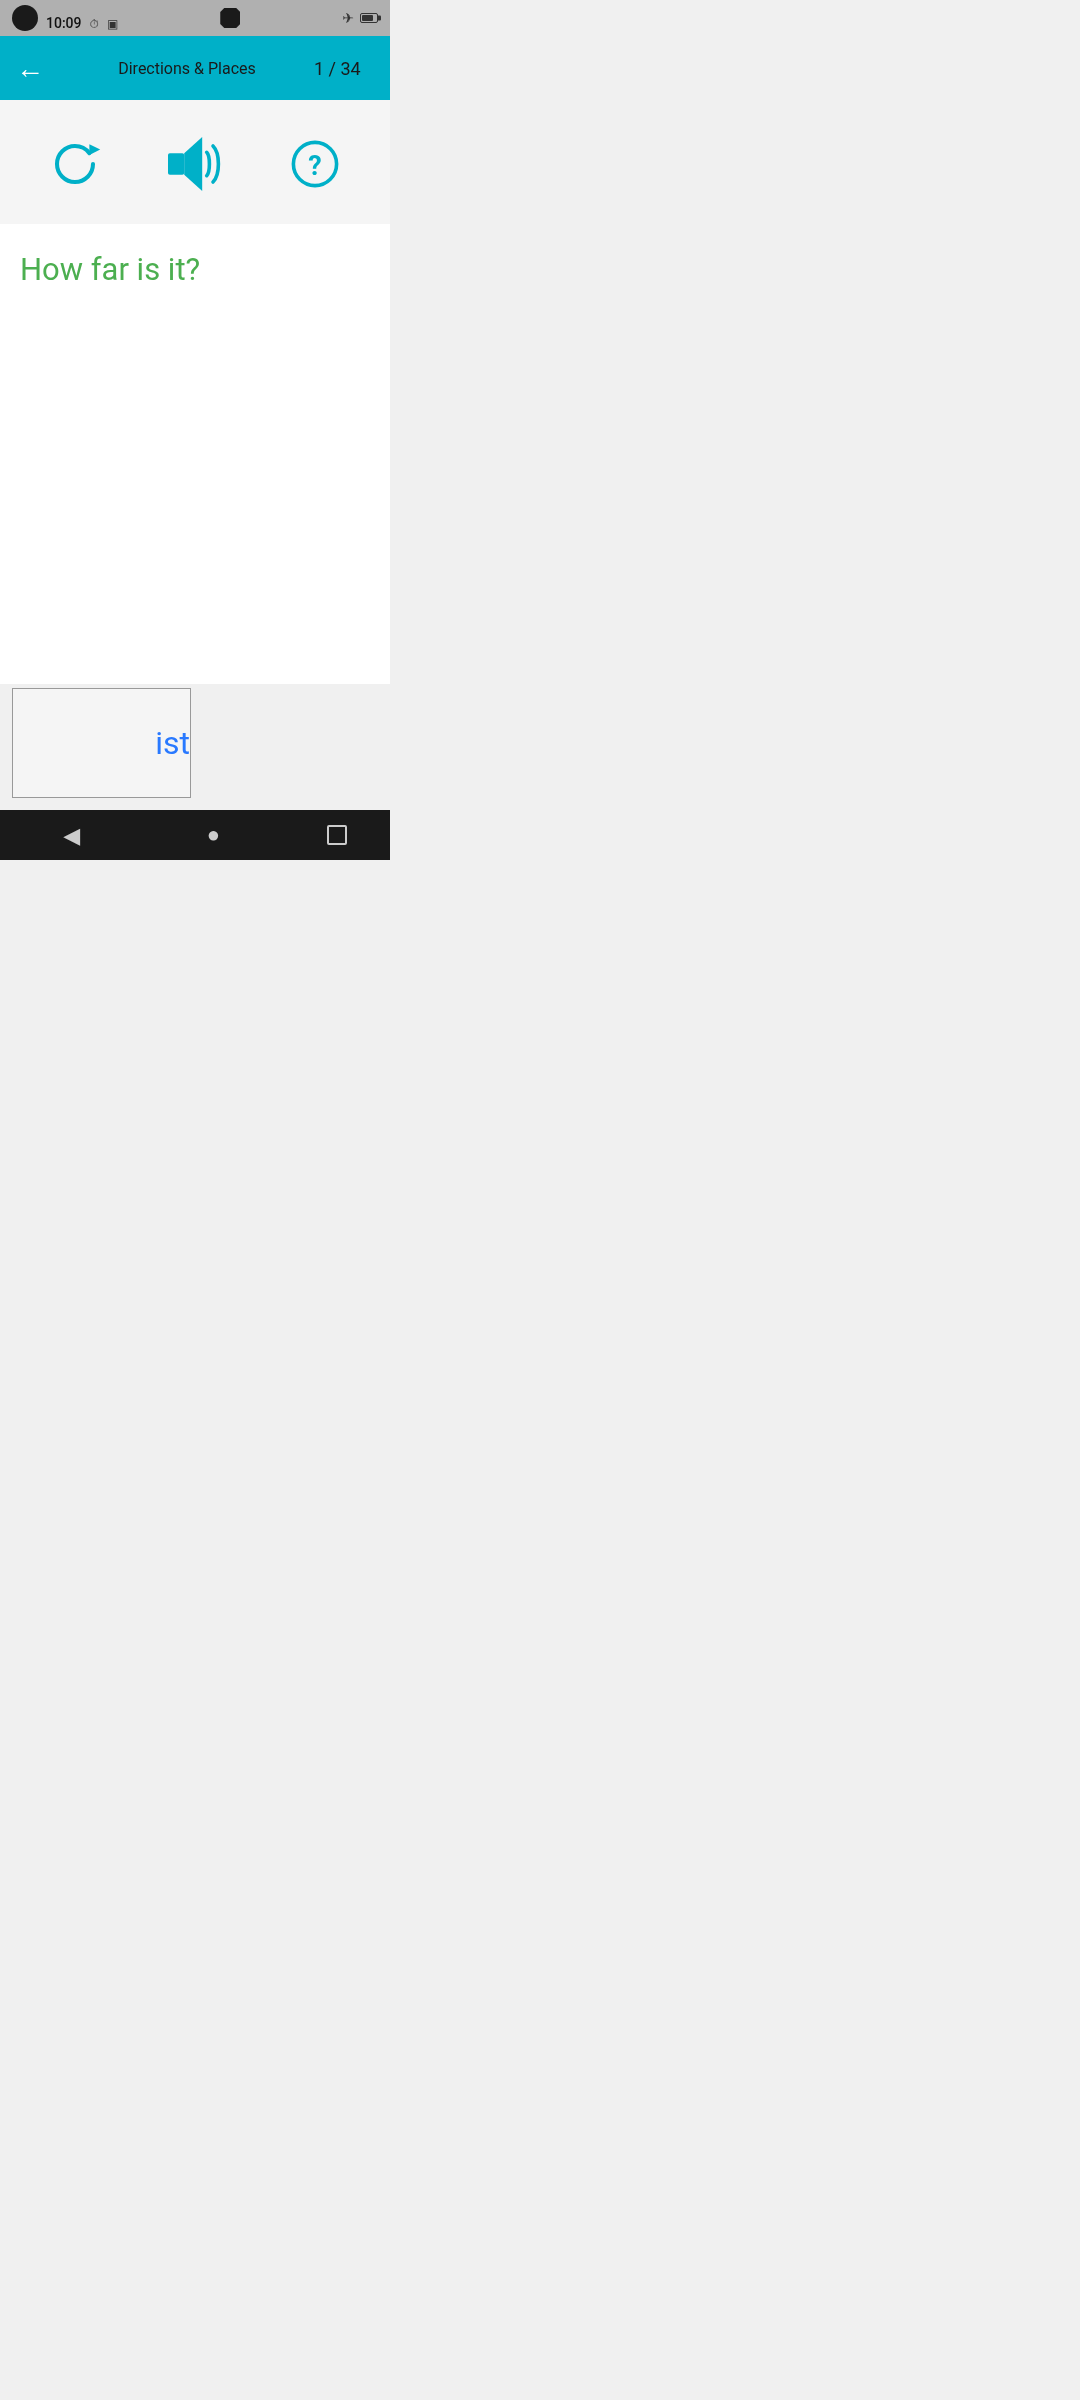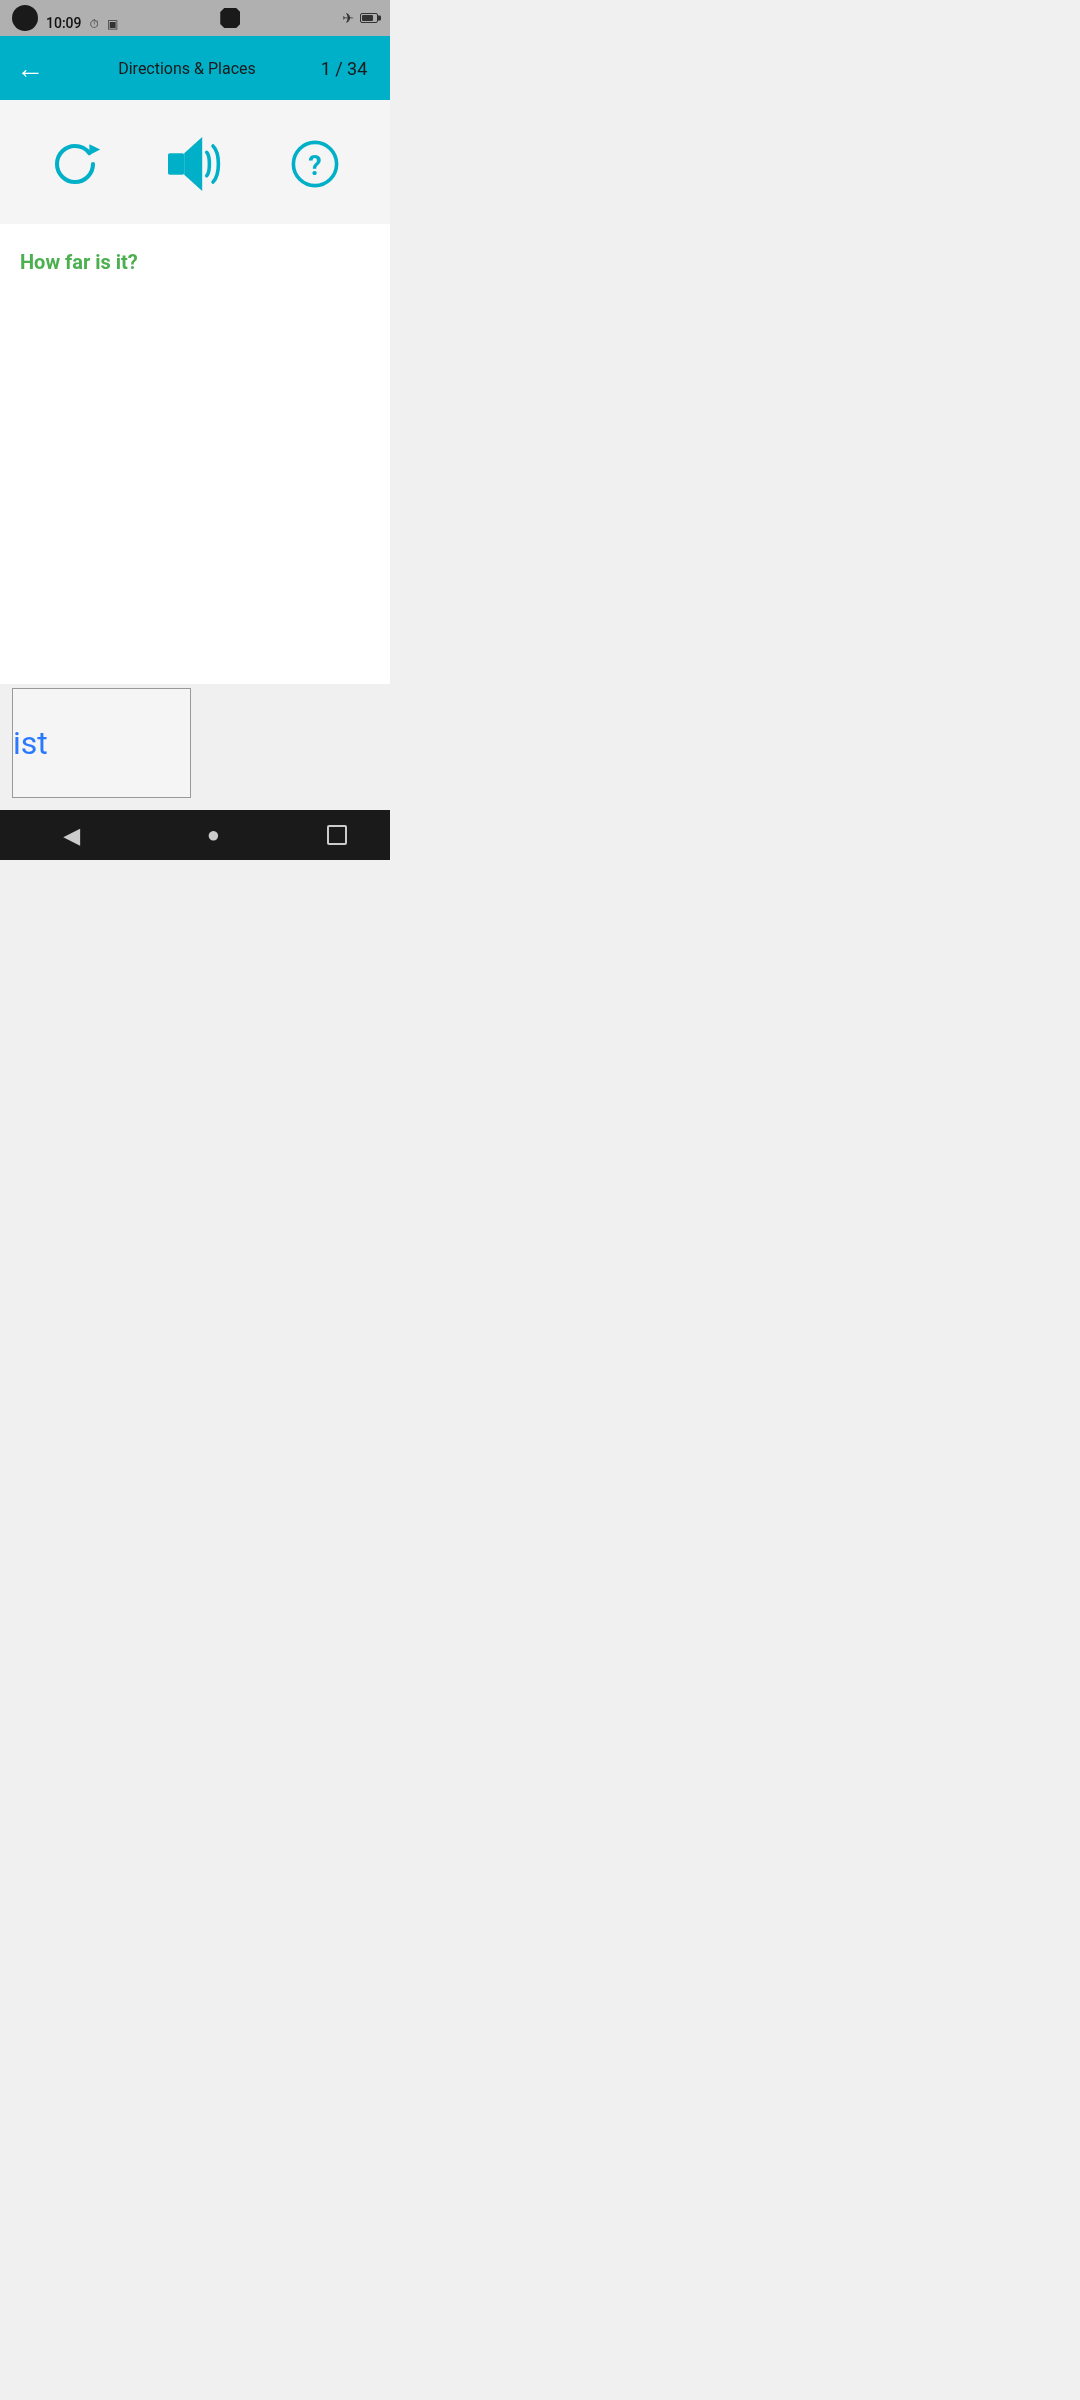--- a/index.html
+++ b/index.html
@@ -116,21 +116,21 @@
       text-align: center;
       color: #1a1a1a;
       font-size: 16px;
       font-weight: 400;
     }
     .header-counter {
       color: #1a1a1a;
       font-size: 18px;
       font-weight: 400;
       width: 60px;
-      text-align: center;
+      text-align: left;
     }
 
     
     .main-content {
       flex: 1;
       background: #f5f5f5;
       display: flex;
       flex-direction: column;
     }
 
@@ -162,41 +162,41 @@
     }
 
     
     .question-area {
       background: white;
       padding: 24px 20px 24px 20px;
       flex: 1;
     }
     .question-text {
       color: #4caf50;
-      font-size: 20px;
-      font-weight: 700;
+      font-size: 31px;
+      font-weight: 400;
       line-height: 1.4;
     }
 
     
     .answers-area {
       background: #f0f0f0;
       padding: 0 8px 8px 8px;
       display: grid;
       grid-template-columns: 1fr 1fr;
       gap: 0;
     }
 
     .answer-btn {
       background: #f5f5f5;
       border: 1.5px solid #999;
       height: 110px;
       display: flex;
       align-items: center;
-      justify-content: flex-start;
+      justify-content: flex-end;
       cursor: pointer;
       margin: 4px;
     }
     .answer-btn-text {
       color: #2979ff;
       font-size: 32px;
       font-weight: 400;
     }
 
     

